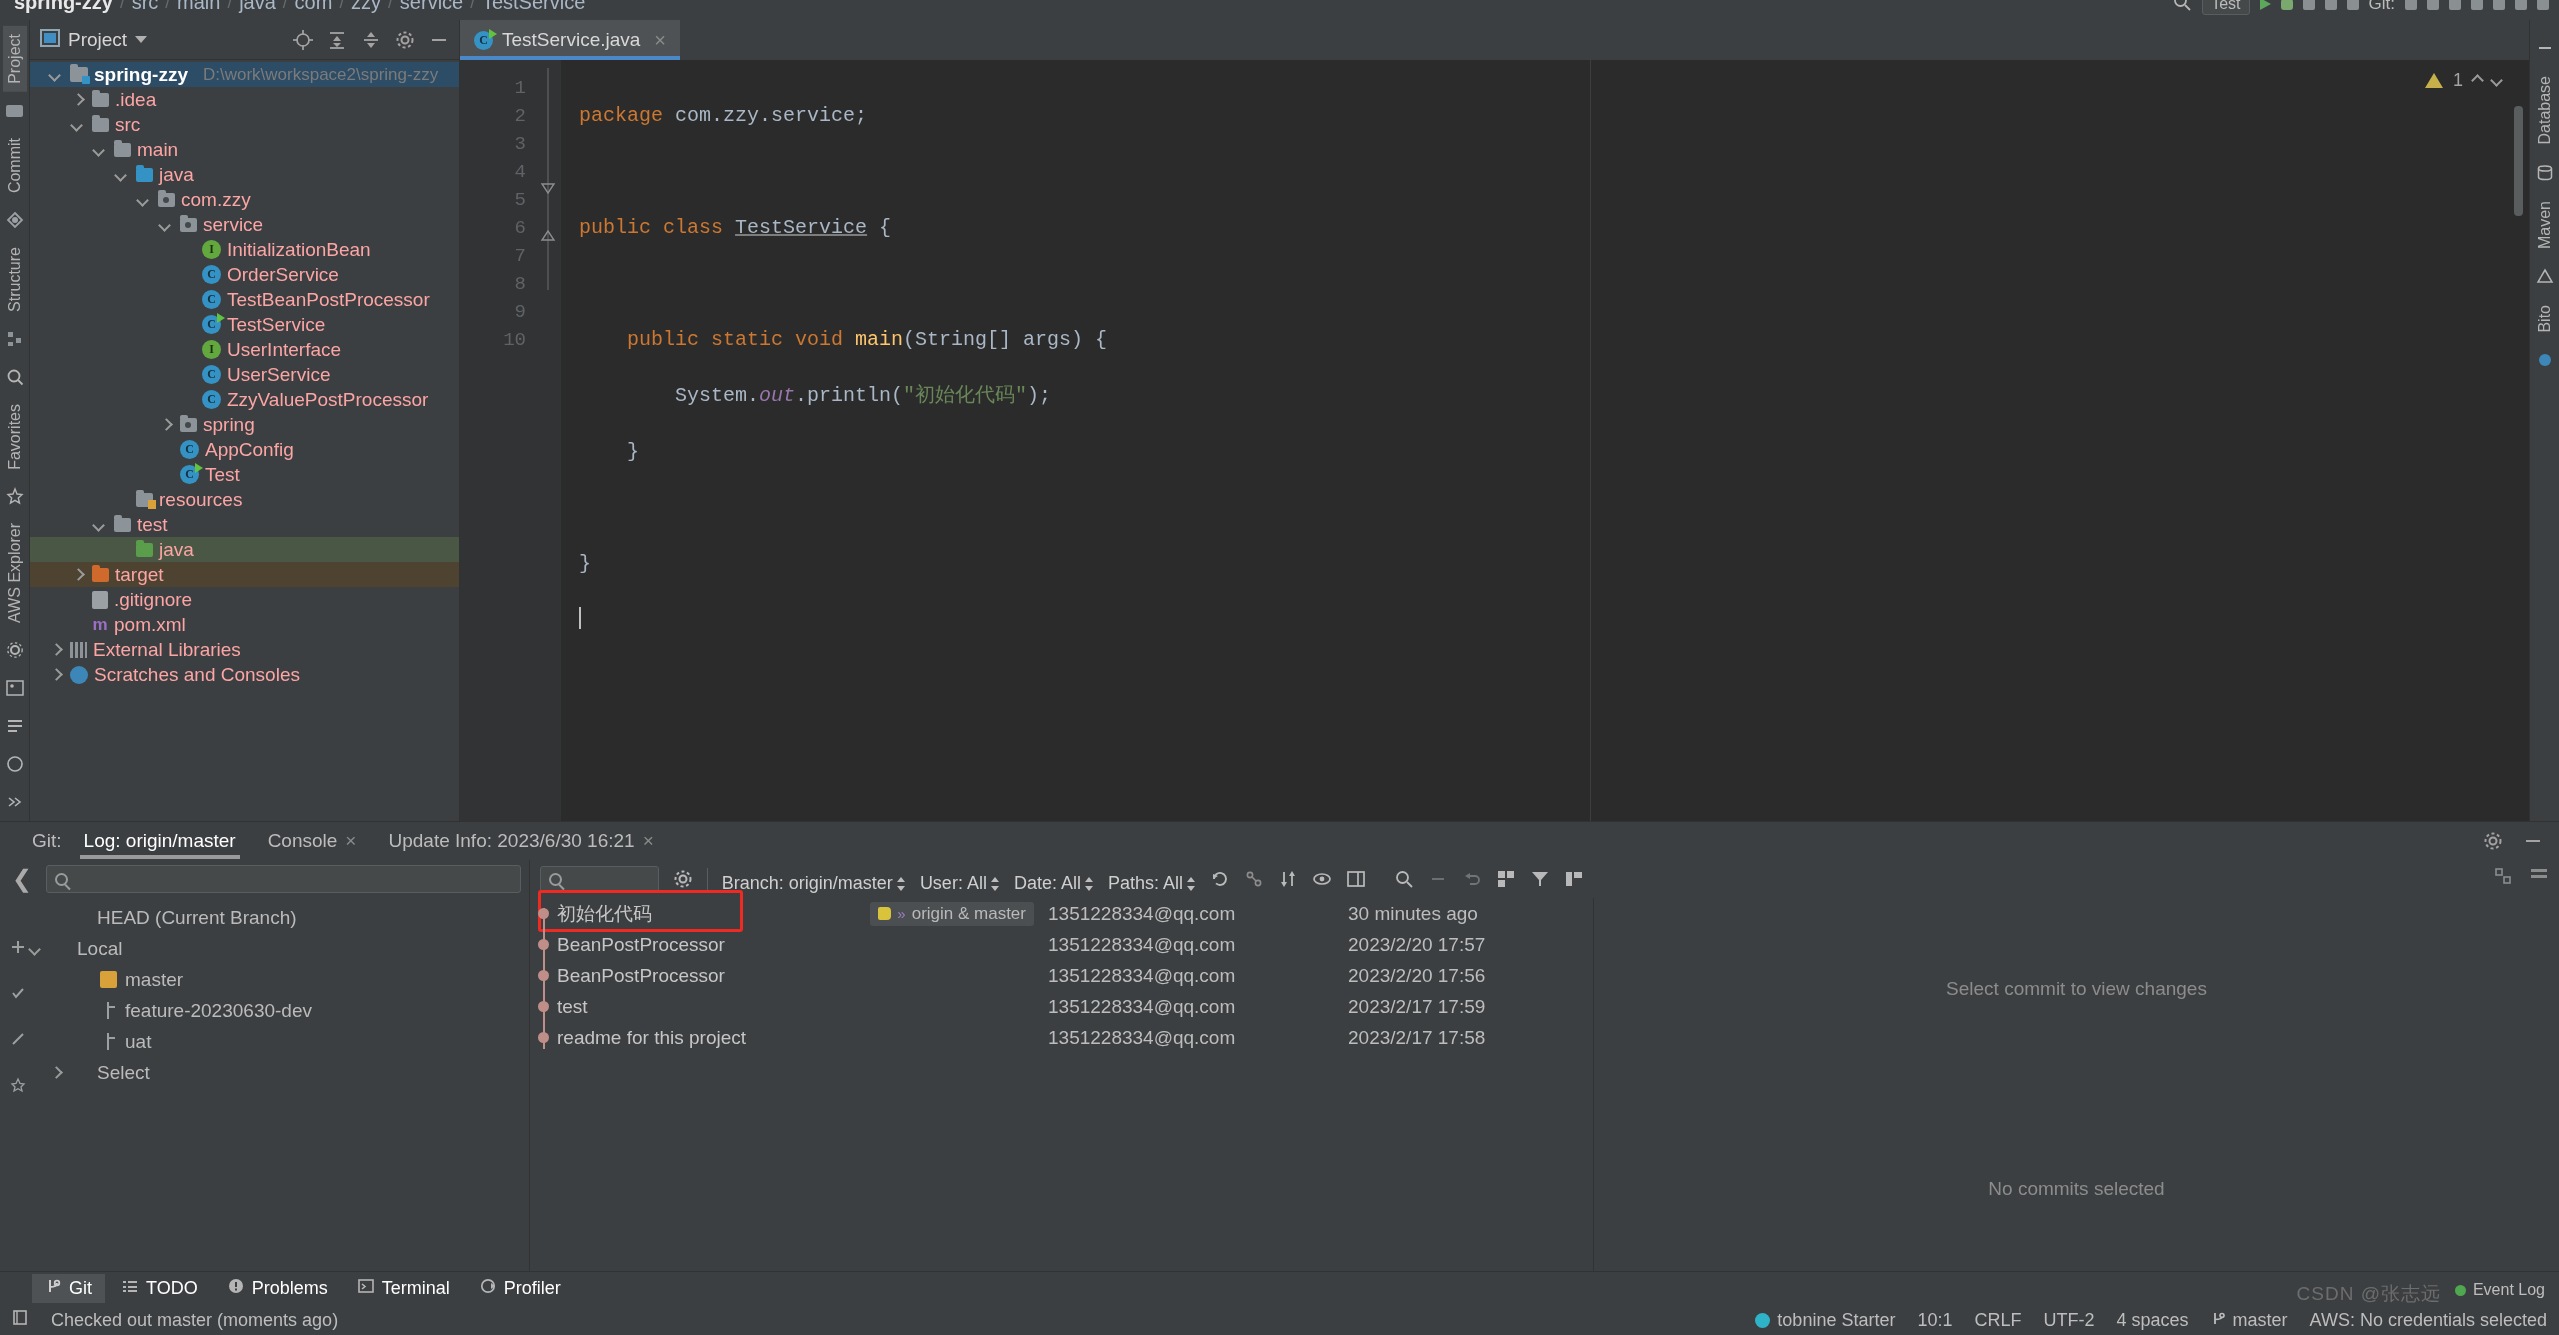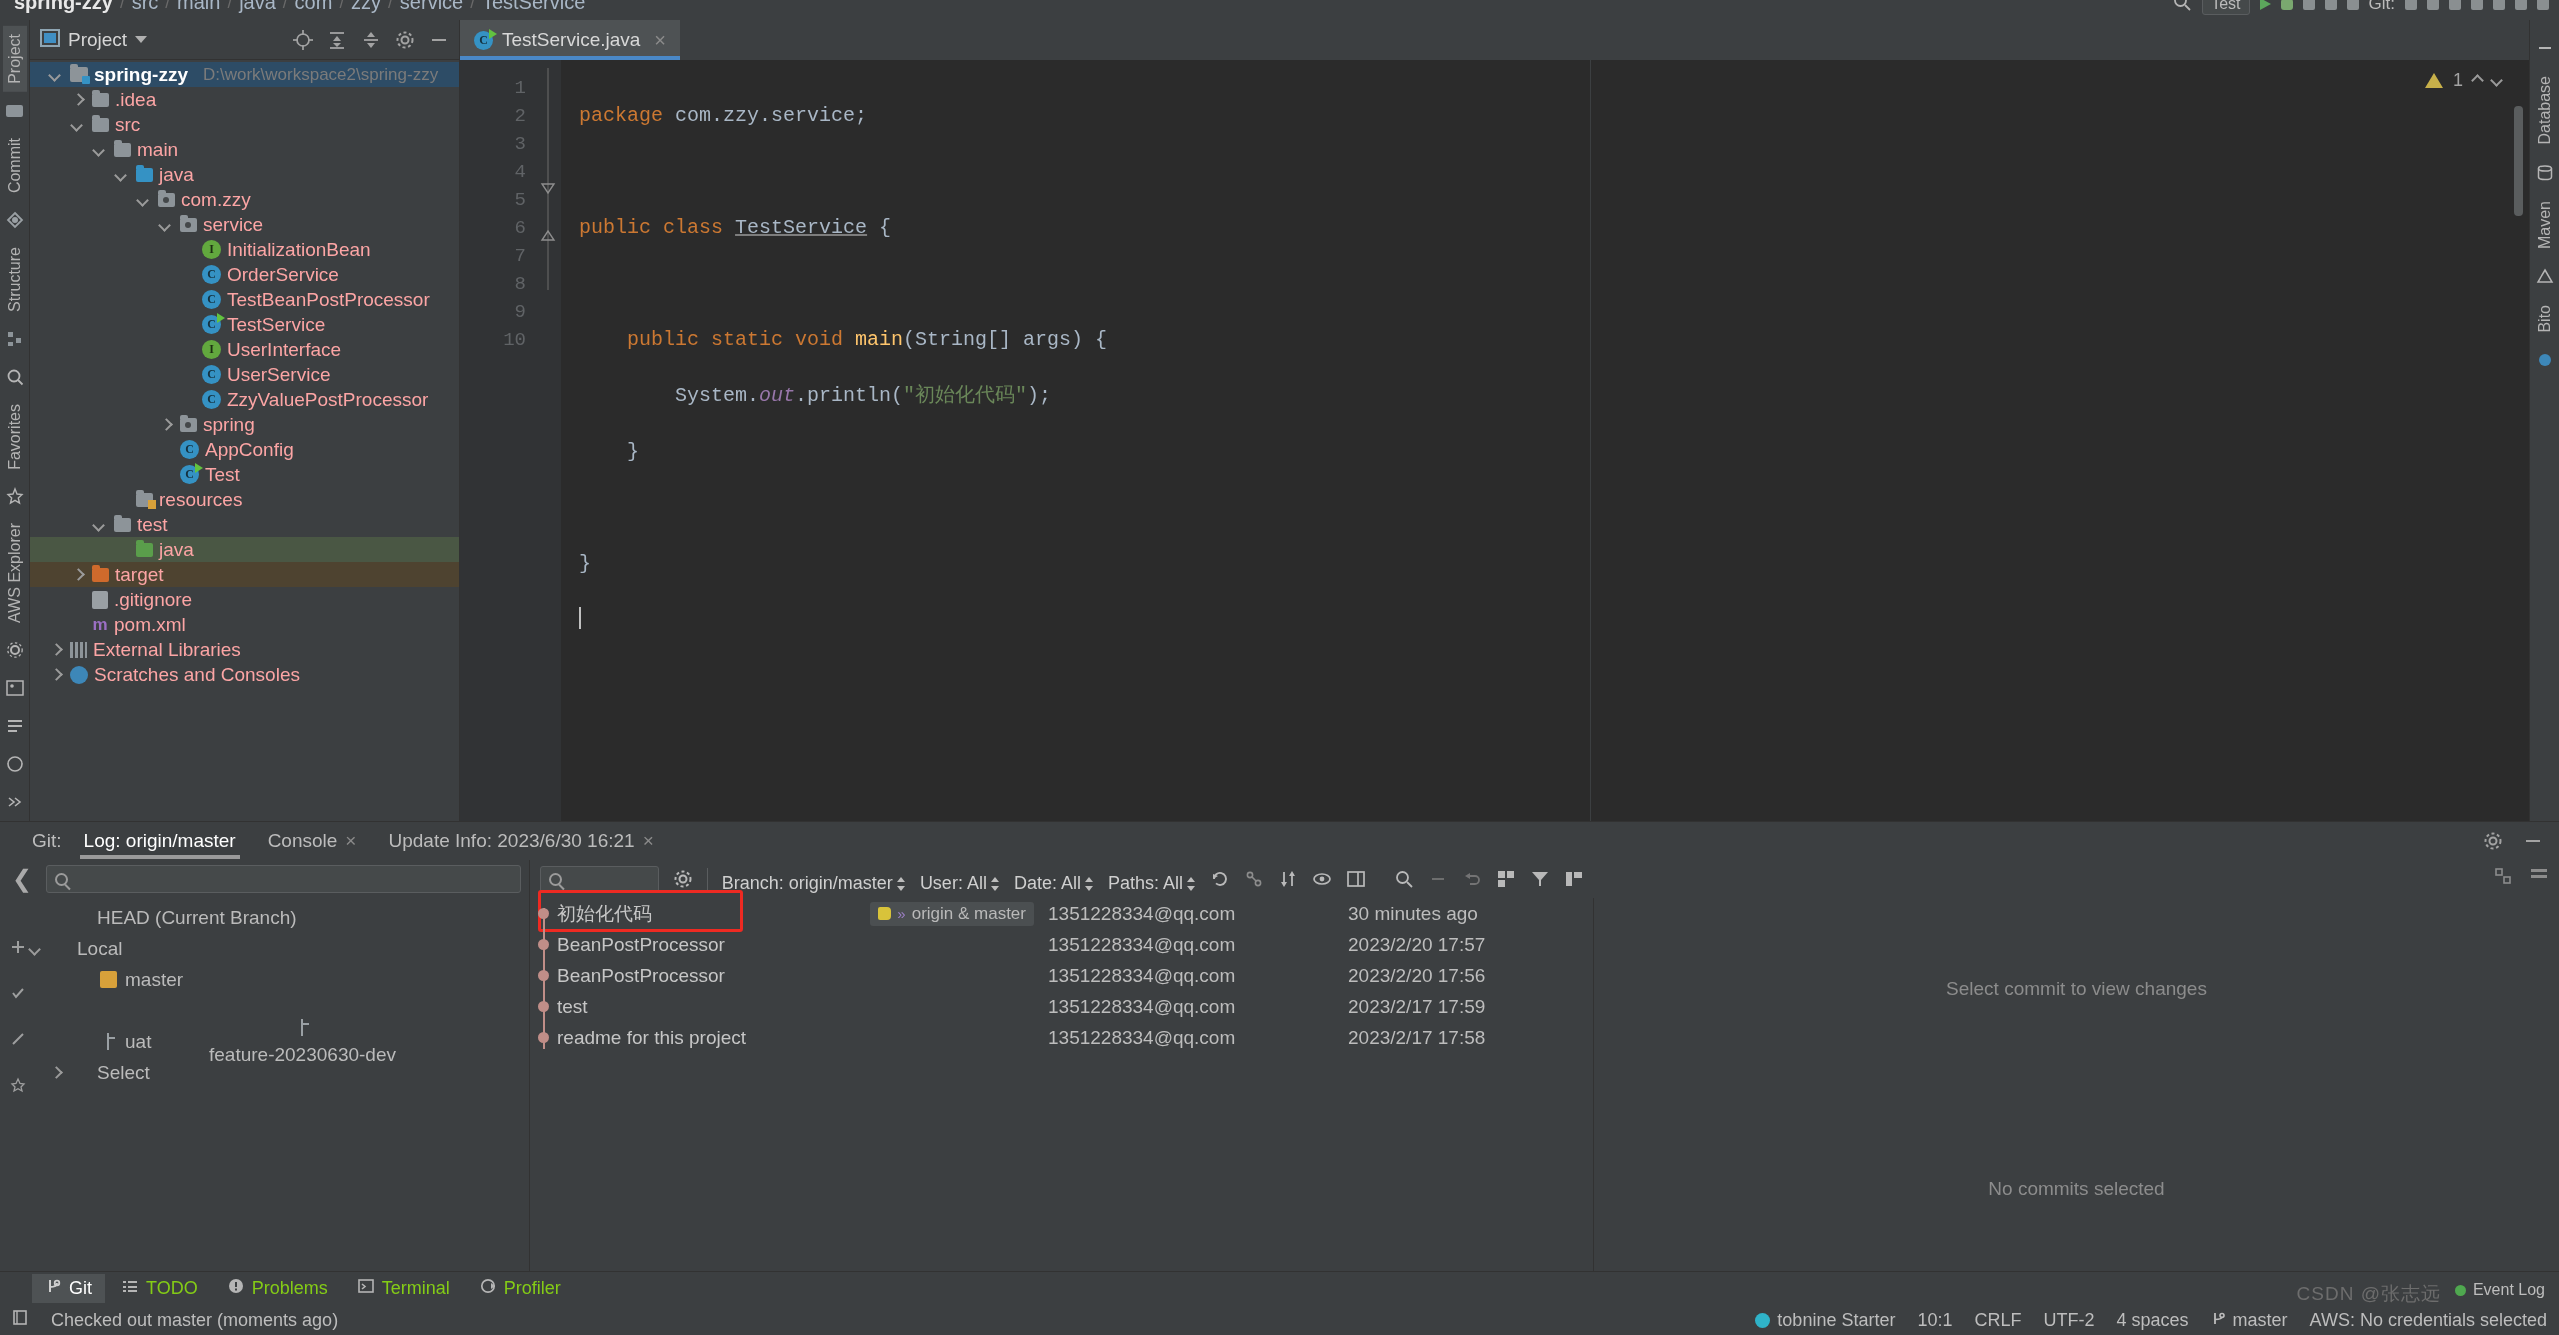--- a/index.html
+++ b/index.html
@@ -207,21 +207,21 @@
 
   .detailpane{ width:965px; flex:0 0 965px; position:relative;}
   .dp-msg{ position:absolute; left:0; right:0; text-align:center; color:#8c8c8c; font-size:19px;}
   .dp-right-tools{ position:absolute; right:10px; top:6px; display:flex; gap:16px;}
 
   
   .bottomtools{
     height:34px; flex:0 0 34px; background:#3c3f41; display:flex; align-items:center;
     padding-left:32px; gap:4px; font-size:18px; border-top:1px solid #323232;
   }
-  .btool{ display:flex;align-items:center;gap:8px;padding:4px 13px;color:#84cc16;}
+  .btool{ display:flex;align-items:center;gap:8px;padding:4px 13px;color:#ffffff;}
   .btool.active{ background:#4e5254; color:#ffffff;}
   .statusbar{
     height:30px; flex:0 0 30px; background:#3c3f41; display:flex; align-items:center;
     padding:0 12px; gap:22px; font-size:18px; color:#bdbdbd;
   }
   .sb-right{ margin-left:auto; display:flex; align-items:center; gap:22px;}
   .sb-item{ display:flex;align-items:center;gap:7px; white-space:nowrap;}
   .tabnine{ display:flex;align-items:center;gap:7px;}
   .tn-dot{width:15px;height:15px;border-radius:50%;background:#2fb3c9;}
   .evlog{ display:flex;align-items:center;gap:7px;color:#bdbdbd;}
@@ -699,21 +699,21 @@
             <div class="bnode" style="padding-left: 28px;">
               <span class="arrow down"></span>
               <span class="bico"></span>
               <span>Local</span>
             </div>
             <div class="bnode" style="padding-left: 76px;">
               <span class="arrow"></span>
               <span class="bico tag"></span>
               <span>master</span>
             </div>
-            <div class="bnode" style="padding-left: 76px; flex-direction: column;">
+            <div class="bnode" style="padding-left: 76px;">
               <span class="arrow"></span>
               <span class="bico branch"></span>
               <span>feature-20230630-dev</span>
             </div>
             <div class="bnode" style="padding-left: 76px;">
               <span class="arrow"></span>
               <span class="bico branch"></span>
               <span>uat</span>
             </div>
             <div class="bnode" style="padding-left: 48px;">

